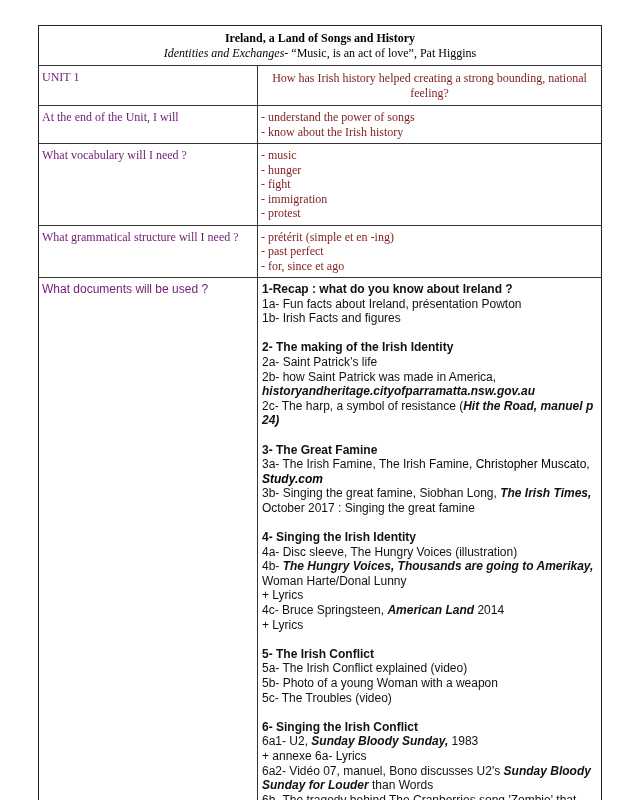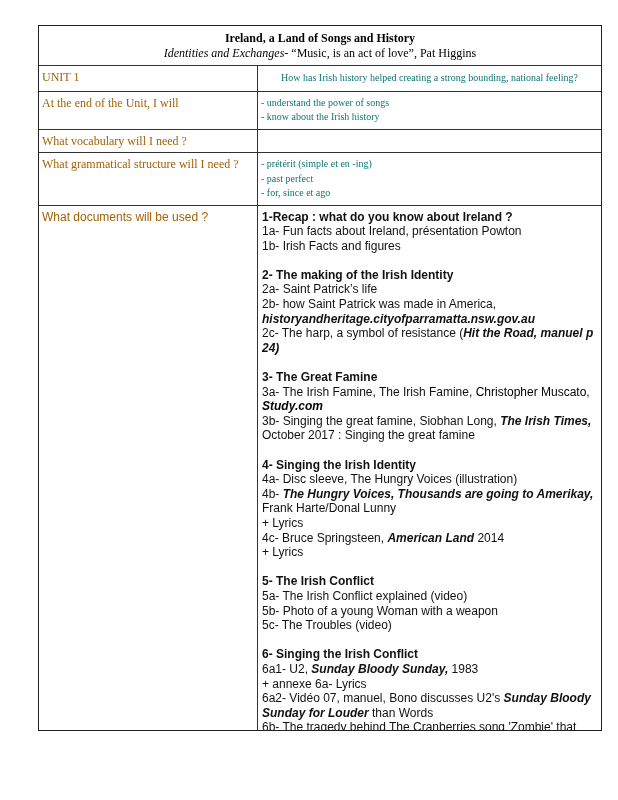--- a/index.html
+++ b/index.html
@@ -16,26 +16,26 @@
     width: 100%; text-align: center;
     font-family: "Liberation Serif", serif; font-size: 12px; line-height: 15px;
     color: #000000; padding: 5px 4px 4px;
   }
   .title-cell .t1 { font-weight: bold; }
   .title-cell .t2 .ital { font-style: italic; }
   .lcell {
     width: 219px; flex: 0 0 219px; box-sizing: border-box;
     border-right: 1.5px solid #333;
     font-family: "Liberation Serif", serif; font-size: 12px; line-height: 14.5px;
-    color: #a16207; padding: 4px 3px;
+    color: #701a75; padding: 4px 3px;
   }
   .rcell {
     flex: 1; box-sizing: border-box;
-    font-family: "Liberation Serif", serif; font-size: 10px; line-height: 14.5px;
-    color: #0f766e; padding: 4px 3px;
+    font-family: "Liberation Serif", serif; font-size: 12px; line-height: 14.5px;
+    color: #7f1d1d; padding: 4px 3px;
   }
   .rcell.center { text-align: center; padding: 5px 6px; }
   .lcell.sans { font-family: "Liberation Sans", sans-serif; font-size: 12px; }
   .docs {
     font-family: "Liberation Sans", sans-serif; font-size: 12px; line-height: 14.6px;
     color: #111; padding: 4px 4px 0 4px;
   }
   .docs .sec { margin-bottom: 14.6px; }
   .docs .sec:last-child { margin-bottom: 0; }
   .docs .h { font-weight: bold; }
@@ -63,20 +63,27 @@
   <div class="row">
     <div class="lcell">At the end of the Unit, I will</div>
     <div class="rcell">
       <div>- understand the power of songs</div>
       <div>- know about the Irish history</div>
     </div>
   </div>
 
   <div class="row">
     <div class="lcell">What vocabulary will I need ?</div>
+    <div class="rcell">
+      <div>- music</div>
+      <div>- hunger</div>
+      <div>- fight</div>
+      <div>- immigration</div>
+      <div>- protest</div>
+    </div>
   </div>
 
   <div class="row">
     <div class="lcell">What grammatical structure will I need ?</div>
     <div class="rcell">
       <div>- prétérit (simple et en -ing)</div>
       <div>- past perfect</div>
       <div>- for, since et ago</div>
     </div>
   </div>
@@ -101,21 +108,21 @@
 
       <div class="sec">
         <div class="h">3- The Great Famine</div>
         <div><span>3a- The Irish Famine, The Irish Famine, </span><span class="grey">Christopher Muscato</span><span>,</span> <i class="grey">Study.com</i></div>
         <div><span>3b- Singing the great famine, Siobhan Long, </span><i>The Irish Times,</i><span> October 2017 : Singing the great famine</span></div>
       </div>
 
       <div class="sec">
         <div class="h">4- Singing the Irish Identity</div>
         <div>4a- Disc sleeve, The Hungry Voices (illustration)</div>
-        <div><span>4b- </span><i>The Hungry Voices, Thousands are going to Amerikay,</i><span> Frank Harte/Donal Lunny</span></div>
+        <div><span>4b- </span><i>The Hungry Voices, Thousands are going to Amerikay,</i><span> Woman Harte/Donal Lunny</span></div>
         <div>+ Lyrics</div>
         <div><span>4c- Bruce Springsteen, </span><i>American Land</i><span> 2014</span></div>
         <div>+  Lyrics</div>
       </div>
 
       <div class="sec">
         <div class="h">5- The Irish Conflict</div>
         <div>5a- The Irish Conflict explained (video)</div>
         <div>5b- Photo of a young Woman with a weapon</div>
         <div>5c- The Troubles (video)</div>

